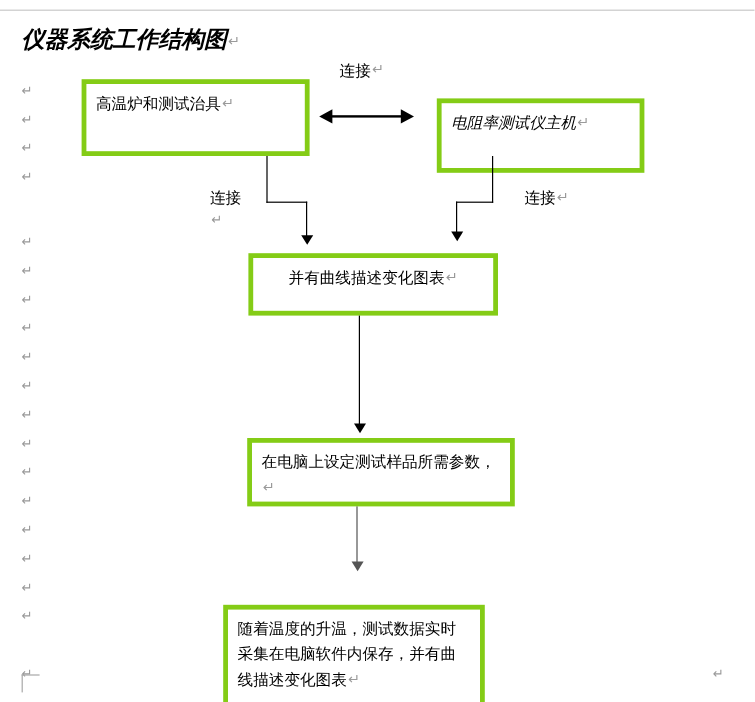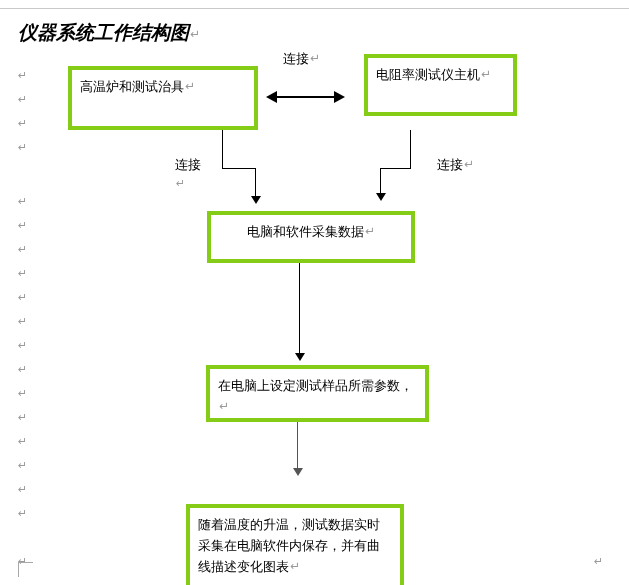--- a/index.html
+++ b/index.html
@@ -164,21 +164,21 @@
   <div class="margin-mark" style="left:594px; top:556px;">↵</div>
 
   <div class="corner-mark" style="left:18px; top:562px;"></div>
 
   <div class="fc-label" style="left:283px; top:50px;"><span>连接</span><span class="pilcrow">↵</span></div>
 
   <div class="fc-box" style="left:68px; top:66px; width:190px; height:64px;">
     <span class="txt"><span>高温炉和测试治具</span><span class="pilcrow">↵</span></span>
   </div>
 
-  <div class="fc-box" style="left:364px; top:54px; width:153px; height:62px;">
+  <div class="fc-box" style="left:364px; top:82px; width:173px; height:62px;font-style:italic;">
     <span class="txt"><span>电阻率测试仪主机</span><span class="pilcrow">↵</span></span>
   </div>
 
   <div class="hline" style="left:276px; top:96px; width:62px;"></div>
   <div class="arrow-left" style="left:266px; top:91px;"></div>
   <div class="arrow-right" style="left:334px; top:91px;"></div>
 
   <div class="vline thin" style="left:222px; top:130px; height:39px;"></div>
   <div class="hline thin" style="left:222px; top:168px; width:34px;"></div>
   <div class="vline thin" style="left:255px; top:168px; height:30px;"></div>
@@ -189,21 +189,21 @@
   <div class="vline thin" style="left:380px; top:168px; height:27px;"></div>
   <div class="arrow-down sm" style="left:376px; top:193px;"></div>
 
   <div class="fc-label" style="left:175px; top:156px;"><span>连接</span></div>
 
   <div class="fc-label" style="left:437px; top:156px;"><span>连接</span><span class="pilcrow">↵</span></div>
 
   <div class="margin-mark" style="left:176px; top:178px;">↵</div>
 
   <div class="fc-box center" style="left:207px; top:211px; width:208px; height:52px;">
-    <span class="txt"><span>电脑和软件采集数据</span><span class="pilcrow">↵</span></span>
+    <span class="txt"><span>并有曲线描述变化图表</span><span class="pilcrow">↵</span></span>
   </div>
 
   <div class="vline thin" style="left:299px; top:263px; height:92px;"></div>
   <div class="arrow-down sm" style="left:295px; top:353px;"></div>
 
   <div class="fc-box" style="left:187px; top:365px; width:223px; height:57px;margin-left:19px;">
     <span class="txt"><span>在电脑上设定测试样品所需参数，</span><span class="pilcrow">↵</span></span>
   </div>
 
   <div class="vline thin" style="left:297px; top:422px; height:48px; background:#555;"></div>

